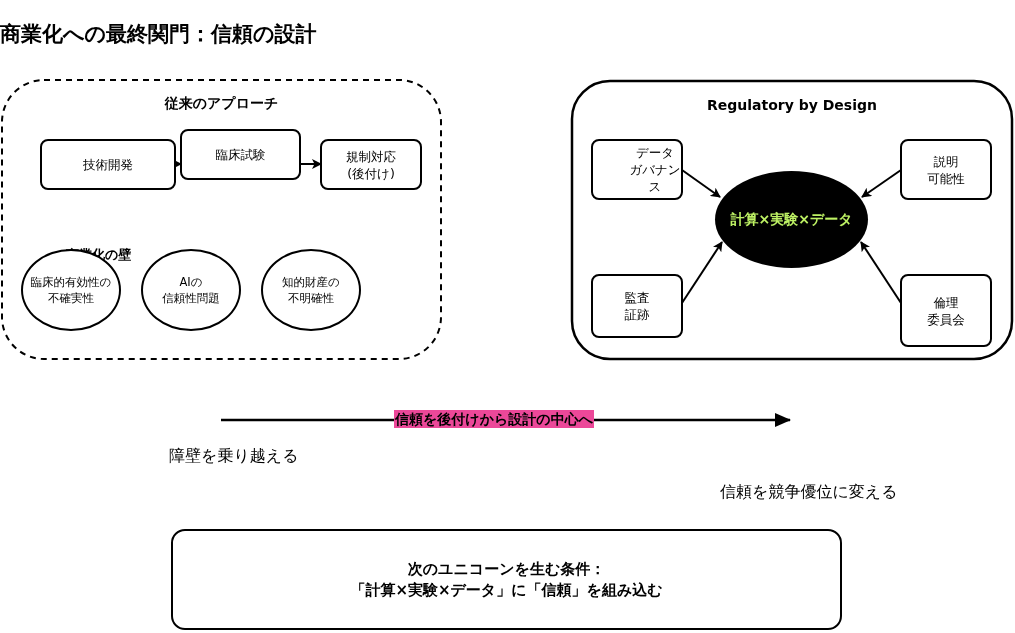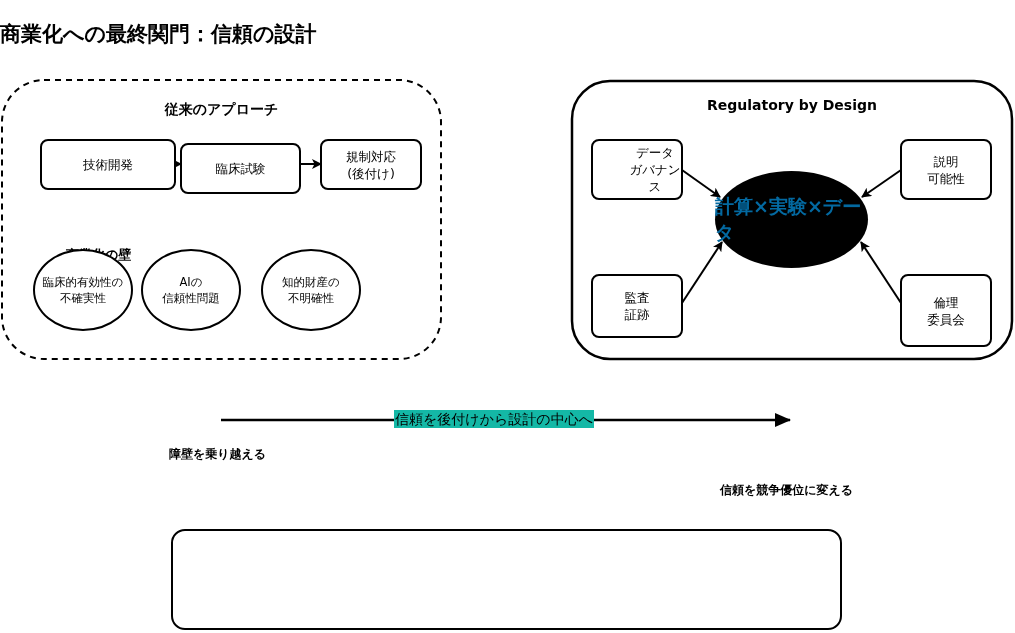--- a/index.html
+++ b/index.html
@@ -8,24 +8,24 @@
   .abs { position: absolute; }
   #edges { position: absolute; left: 0; top: 0; width: 1015px; height: 633px; pointer-events: none; }
   .title { left: 0; width: 1015px; top: 4px; text-align: left; font-weight: bold; font-size: 21px; margin-top: 16px; }
   .panel-title { font-weight: bold; font-size: 14px; text-align: center; }
   .box { position: absolute; box-sizing: border-box; border: 2px solid #000; border-radius: 8px;
          background: #fff; display: flex; align-items: center; justify-content: center;
          text-align: center; font-size: 12.5px; line-height: 17px; white-space: pre-line; }
   .ell { position: absolute; box-sizing: border-box; border: 2px solid #000; border-radius: 50%;
          background: #fff; display: flex; align-items: center; justify-content: center;
          text-align: center; font-size: 11.5px; line-height: 16px; white-space: pre-line; }
-  .hub { position: absolute; background: #000; color: #0369a1; border-radius: 50%;
-         display: flex; align-items: center; justify-content: center; font-weight: bold; font-size: 19px; }
-  .lbl { font-weight: bold; font-size: 12px; }
-  .flow-label { background: #14b8a6; font-weight: normal; font-size: 14px; padding: 0 1px; line-height: 18px; }
+  .hub { position: absolute; background: #000; color: #bef264; border-radius: 50%;
+         display: flex; align-items: center; justify-content: center; font-weight: bold; font-size: 14px; }
+  .lbl { font-weight: normal; font-size: 16px; }
+  .flow-label { background: #ec4899; font-weight: bold; font-size: 14px; padding: 0 1px; line-height: 18px; }
   .conclusion { position: absolute; box-sizing: border-box; border: 2px solid #000; border-radius: 14px;
                 display: flex; flex-direction: column; align-items: center; justify-content: center;
                 font-weight: bold; font-size: 15px; line-height: 21px; }
 </style>
 </head>
 <body>
 
 <svg id="edges" viewBox="0 0 1015 633">
   <defs>
     <marker id="ah" markerWidth="10" markerHeight="10" refX="9" refY="5" orient="auto" markerUnits="userSpaceOnUse">
@@ -47,27 +47,27 @@
   <line x1="901" y1="170" x2="862" y2="197" stroke="#000" stroke-width="2" marker-end="url(#ah)"></line>
   <line x1="682" y1="303" x2="722" y2="242" stroke="#000" stroke-width="2" marker-end="url(#ah)"></line>
   <line x1="901" y1="303" x2="861" y2="242" stroke="#000" stroke-width="2" marker-end="url(#ah)"></line>
 
   <line x1="221" y1="420" x2="790" y2="420" stroke="#000" stroke-width="2.5" marker-end="url(#ah-big)"></line>
 </svg>
 
 <div class="abs title">商業化への最終関門：信頼の設計</div>
 
 <div>
-  <div class="abs panel-title" style="left:2px;width:439px;top:101px;">従来のアプローチ</div>
+  <div class="abs panel-title" style="left:2px;width:439px;top:95px;">従来のアプローチ</div>
   <div class="box" style="left:40px;top:139px;width:136px;height:51px;">技術開発</div>
-  <div class="box" style="left:180px;top:143px;width:121px;height:51px;">臨床試験</div>
+  <div class="box" style="left:180px;top:129px;width:121px;height:51px;">臨床試験</div>
   <div class="box" style="left:320px;top:139px;width:102px;height:51px;text-align:center;">規制対応
 (後付け)</div>
   <div class="abs" style="left:66px;top:216px;font-weight:bold;font-size:13px;margin-top:30px;">商業化の壁</div>
-  <div class="ell" style="left:33px;top:249px;width:100px;height:82px;">臨床的有効性の
+  <div class="ell" style="left:21px;top:249px;width:100px;height:82px;">臨床的有効性の
 不確実性</div>
   <div class="ell" style="left:141px;top:249px;width:100px;height:82px;">AIの
 信頼性問題</div>
   <div class="ell" style="left:261px;top:249px;width:100px;height:82px;">知的財産の
 不明確性</div>
 </div>
 
 <div>
   <div class="abs panel-title" style="left:572px;width:440px;top:97px;">Regulatory by Design</div>
   <div class="box" style="left:591px;top:139px;width:92px;height:61px;padding-left:36px;">データ
@@ -79,13 +79,15 @@
   <div class="box" style="left:900px;top:274px;width:92px;height:73px;">倫理
 委員会</div>
   <div class="hub" style="left:715px;top:171px;width:153px;height:97px;">計算×実験×データ</div>
 </div>
 
 <div class="abs flow-label" style="left:394px;top:410px;">信頼を後付けから設計の中心へ</div>
 <div class="abs lbl" style="left:169px;top:446px;">障壁を乗り越える</div>
 <div class="abs lbl" style="left:720px;top:446px;margin-top:36px;">信頼を競争優位に変える</div>
 
 <div class="conclusion" style="left:171px;top:529px;width:671px;height:101px;">
+  <div>次のユニコーンを生む条件：</div>
+  <div>「計算×実験×データ」に「信頼」を組み込む</div>
 </div>
 
 </body></html>

